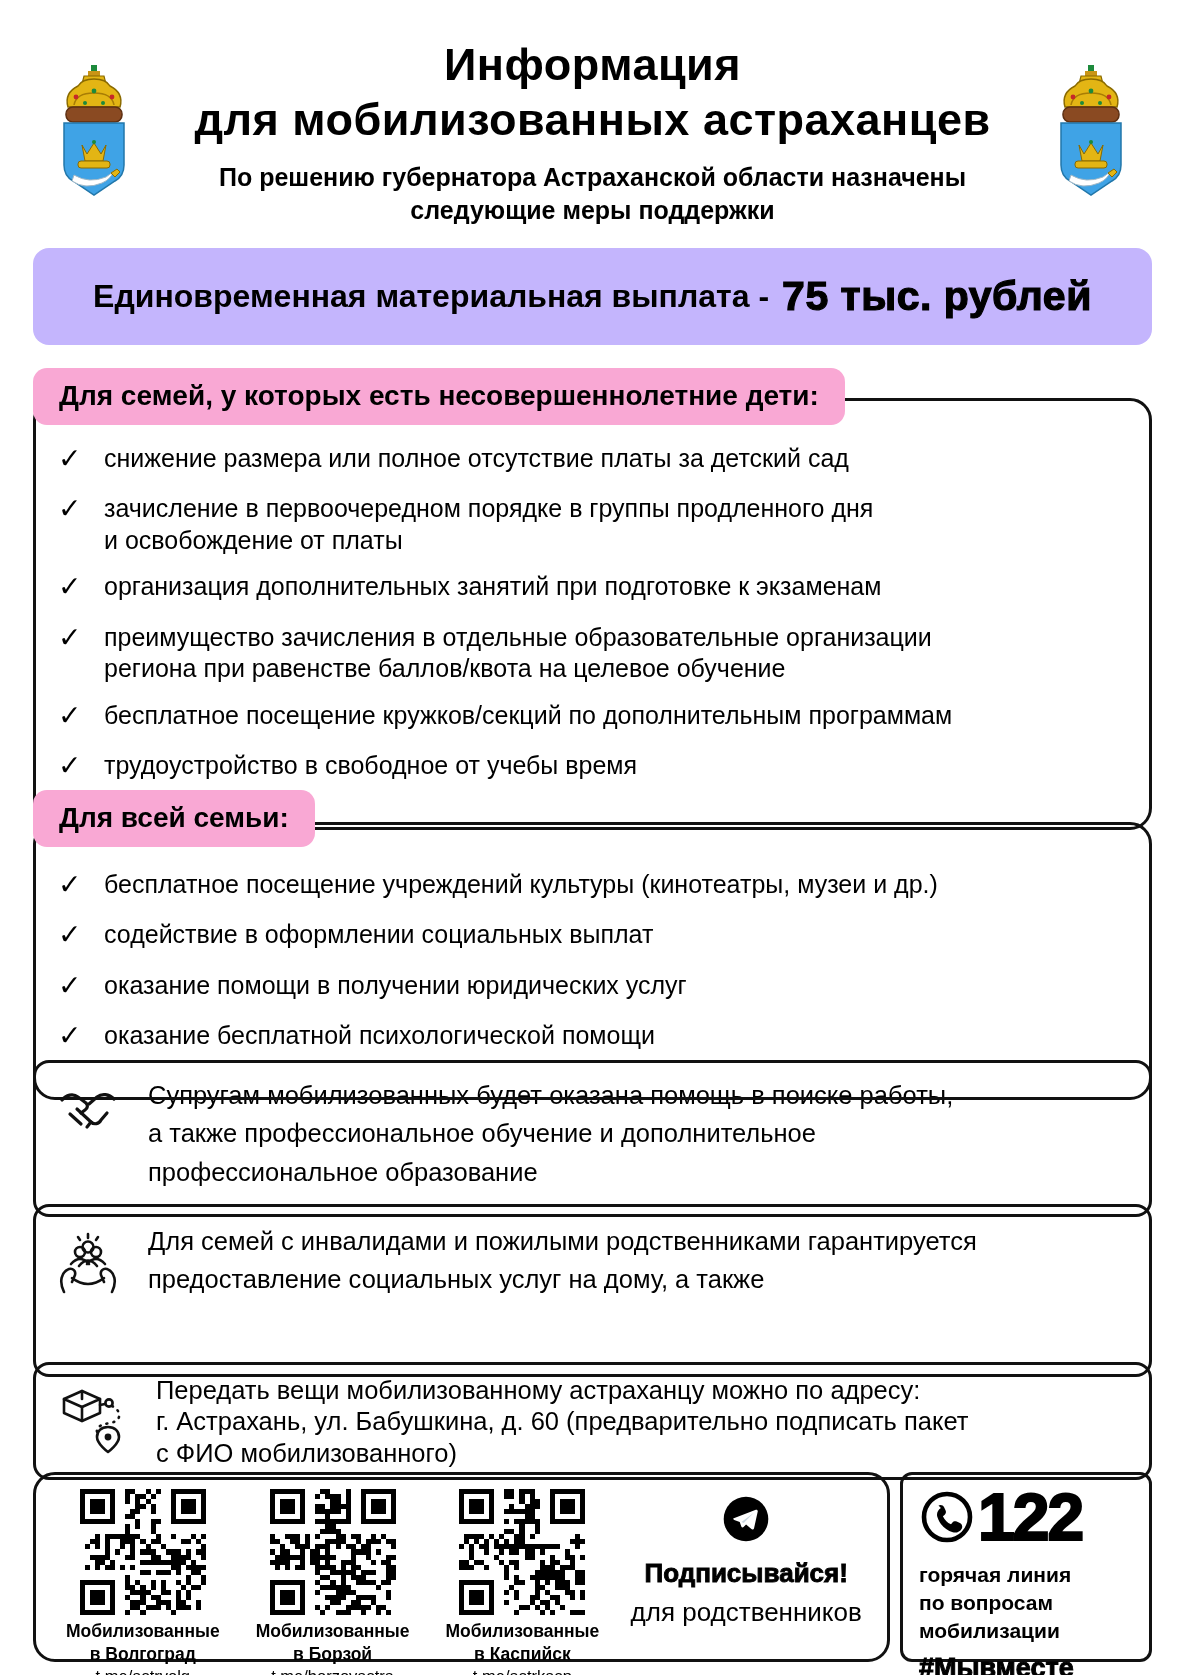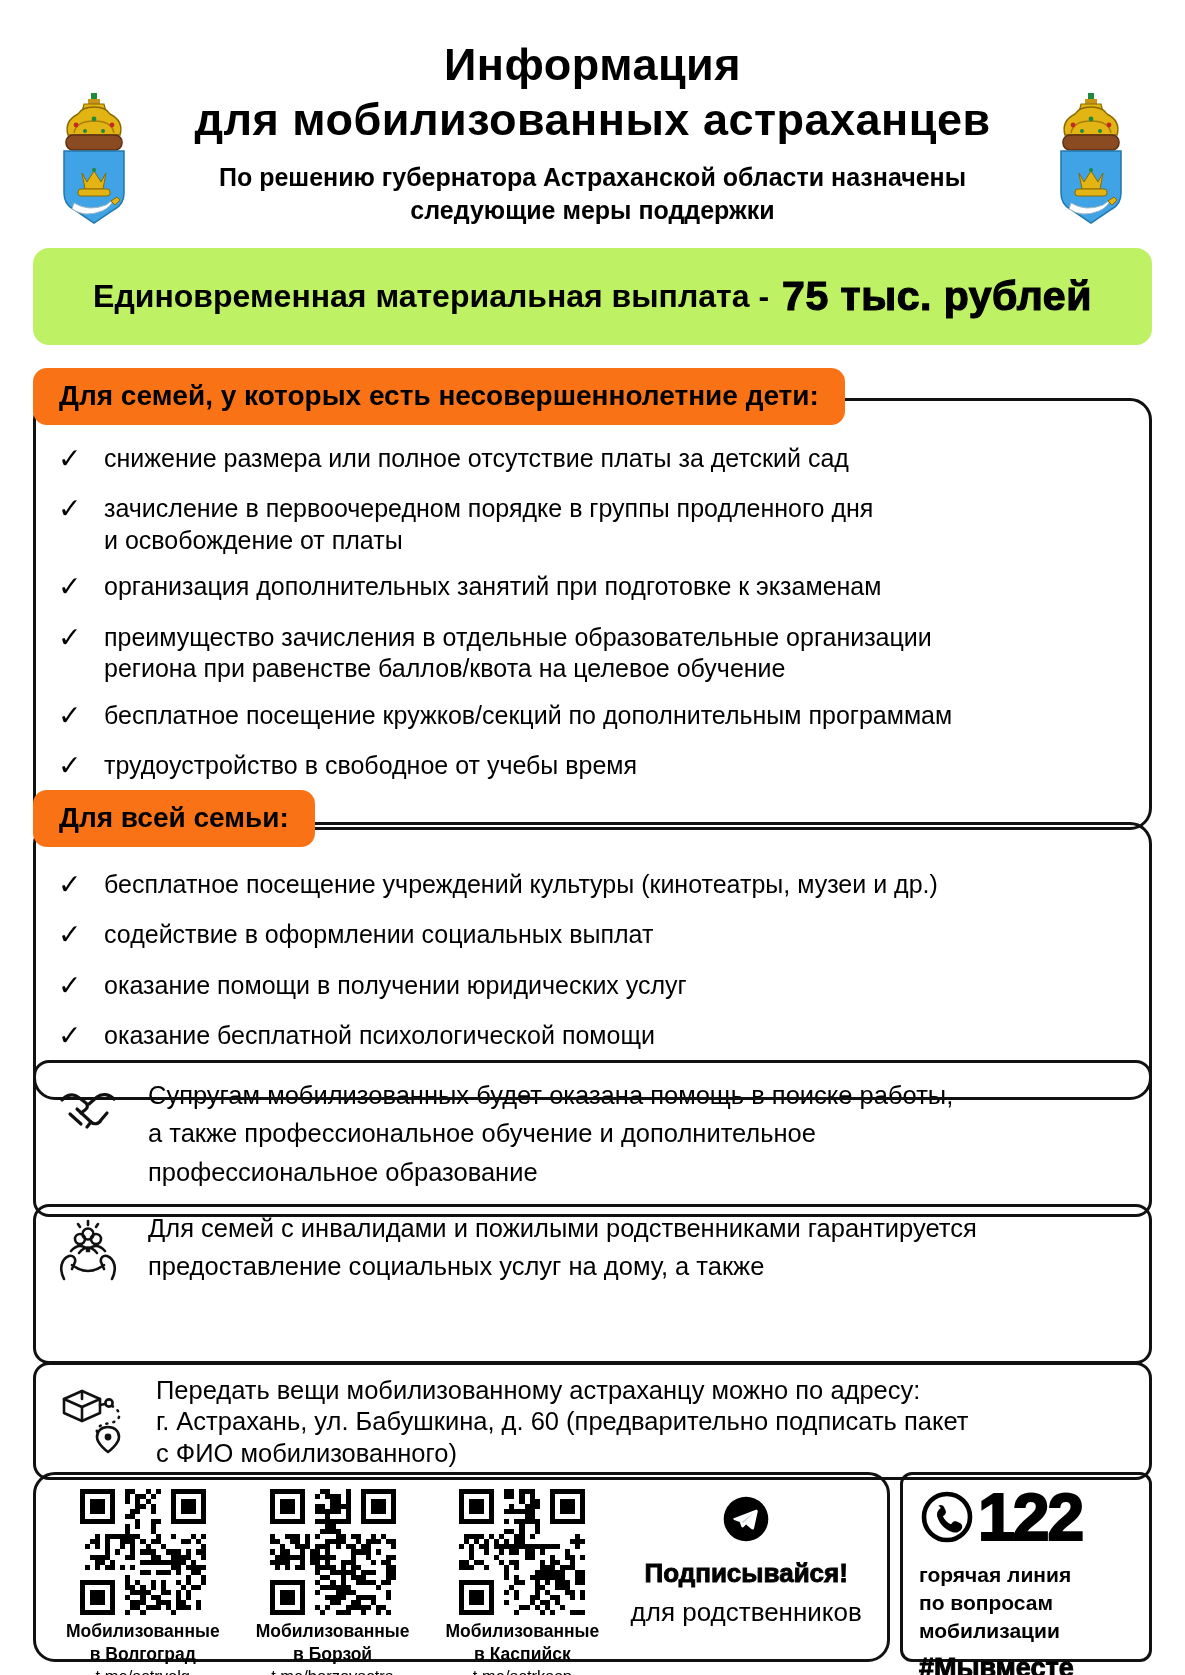--- a/index.html
+++ b/index.html
@@ -1,49 +1,49 @@
 <!DOCTYPE html>
 <html lang="ru"><head>
 <meta charset="utf-8">
 <style>
   html,body{margin:0;padding:0;background:#fff;}
   body{width:1185px;height:1675px;font-family:"Liberation Sans",sans-serif;color:#000;}
   .poster{position:relative;width:1185px;height:1675px;overflow:hidden;background:#fff;}
   .b{font-weight:normal;}
 
   
-  .header{display:flex;align-items:flex-end;padding:36px 48px 0;}
+  .header{display:flex;align-items:center;padding:36px 48px 0;}
   .arms{width:92px;height:136px;flex:none;}
   .header-center{flex:1;text-align:center;padding-top:2px;}
   .title{font-weight:bold;font-size:45px;line-height:1.22;letter-spacing:.5px;}
   .subtitle{margin-top:13px;font-weight:bold;font-size:25px;line-height:1.32;}
 
   
-  .banner{position:absolute;left:33px;right:33px;top:248px;height:97px;background:#bef264;
+  .banner{position:absolute;left:33px;right:33px;top:248px;height:97px;background:#c4b5fd;
     border-radius:16px;display:flex;align-items:center;justify-content:center;gap:13px;}
   .banner-label{font-size:32px;font-weight:bold;}
   .banner-amount{font-size:41px;font-weight:bold;-webkit-text-stroke:1.2px #000;letter-spacing:.5px;}
 
   
-  .chip{position:absolute;left:33px;z-index:2;background:#f97316;border-radius:14px;
+  .chip{position:absolute;left:33px;z-index:2;background:#f9a8d4;border-radius:14px;
     padding:12px 26px 13px;font-size:28px;font-weight:bold;white-space:nowrap;}
   .chip1{top:368px;}
   .chip2{top:790px;}
   .listbox{position:absolute;left:33px;right:33px;z-index:1;border:3px solid #111;border-radius:22px;
     background:#fff0;}
   .box1{top:398px;height:384px;padding:42px 26px 0 22px;}
   .box2{top:822px;height:228px;padding:44px 26px 0 22px;}
   .check-item{display:flex;gap:16px;font-size:25px;line-height:1.26;margin-bottom:15px;}
   .check{flex:none;width:30px;font-size:28px;font-weight:bold;font-family:"DejaVu Sans",sans-serif;transform:translateY(-2px);}
 
   
   .infobox{position:absolute;left:33px;right:33px;border:3px solid #111;border-radius:16px;
     display:flex;gap:28px;align-items:flex-start;}
   .box3{top:1060px;min-height:128px;padding:13px 26px 10px 20px;}
-  .box4{top:1204px;min-height:142px;padding:2px 26px 10px 20px;}
+  .box4{top:1204px;min-height:142px;padding:15px 26px 10px 20px;}
   .box5{top:1362px;min-height:93px;padding:10px 26px 8px 20px;}
   .infobox .ibicon{flex:none;margin-top:8px;}
   .box5 .ibicon{margin-top:4px;}
   .ibtext{font-size:25.5px;line-height:1.5;}
   .box5 .ibtext{line-height:1.23;}
 
   
   .footer{position:absolute;left:33px;right:33px;top:1472px;height:190px;display:flex;gap:10px;}
   .footer-left{flex:1;border:3px solid #111;border-radius:22px;display:flex;justify-content:space-evenly;
     align-items:flex-start;padding:12px 6px 6px;}

